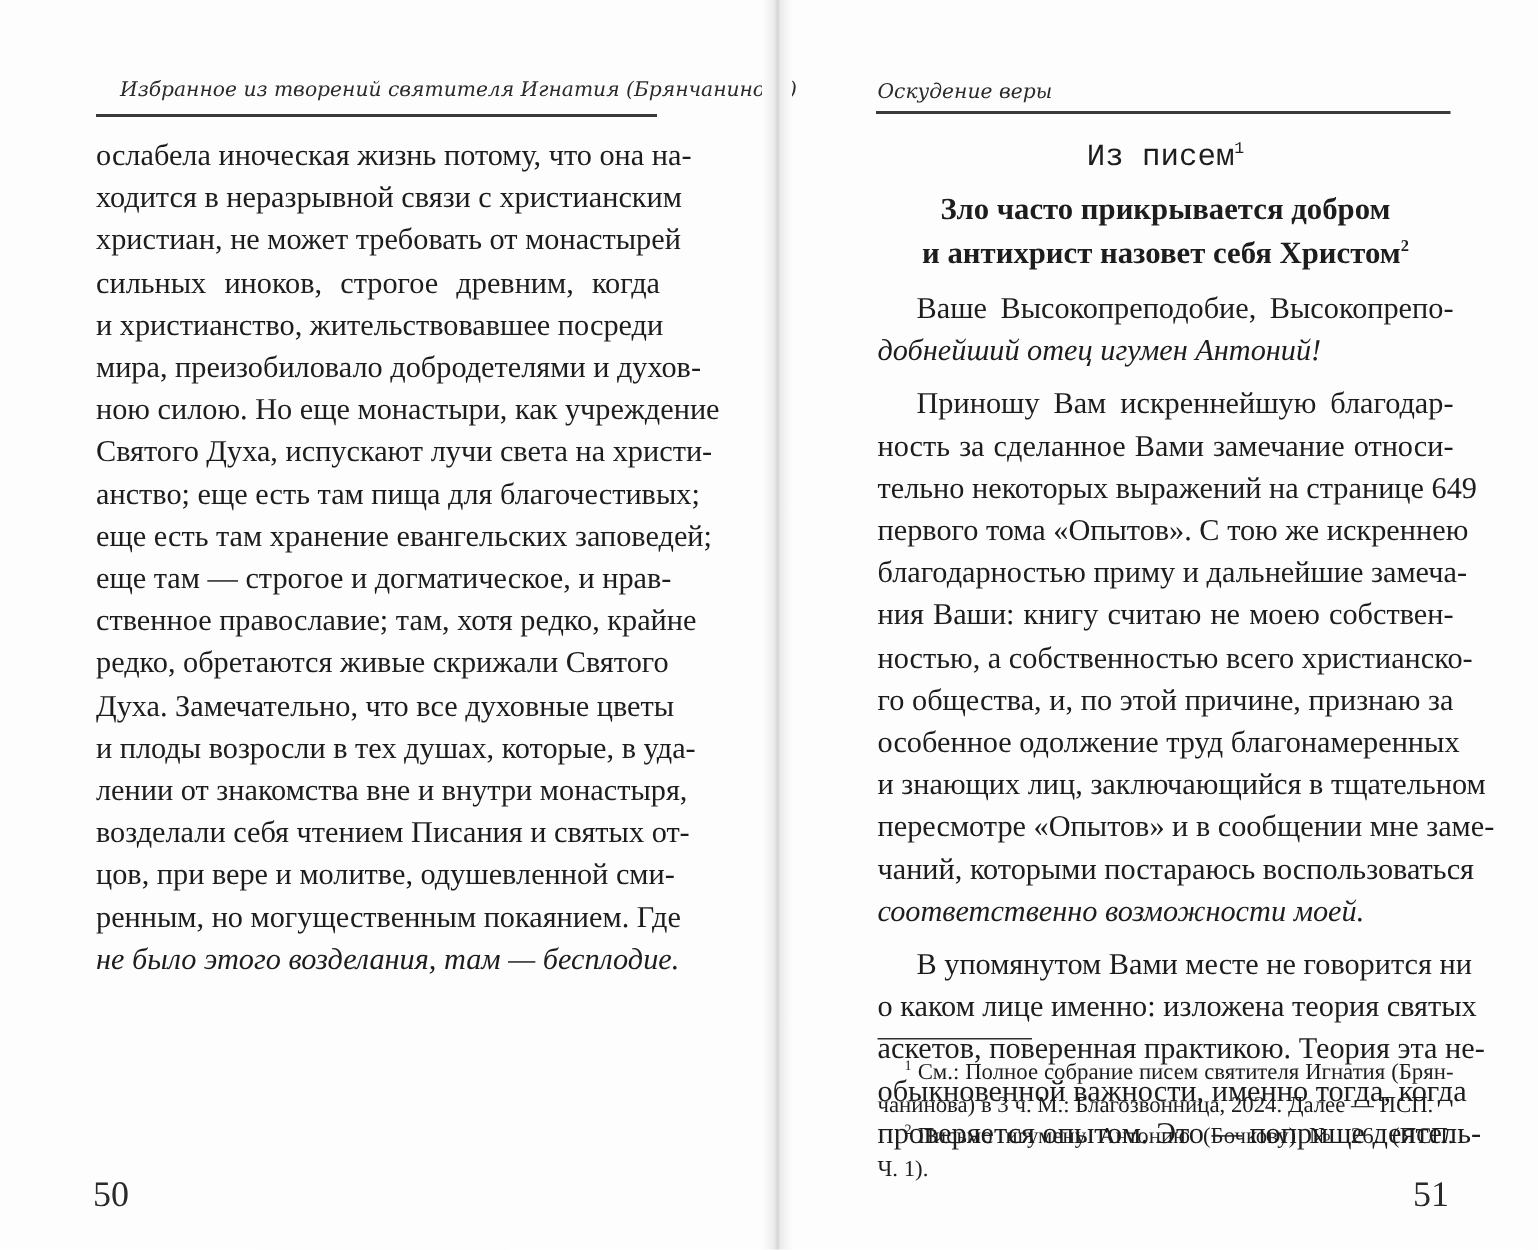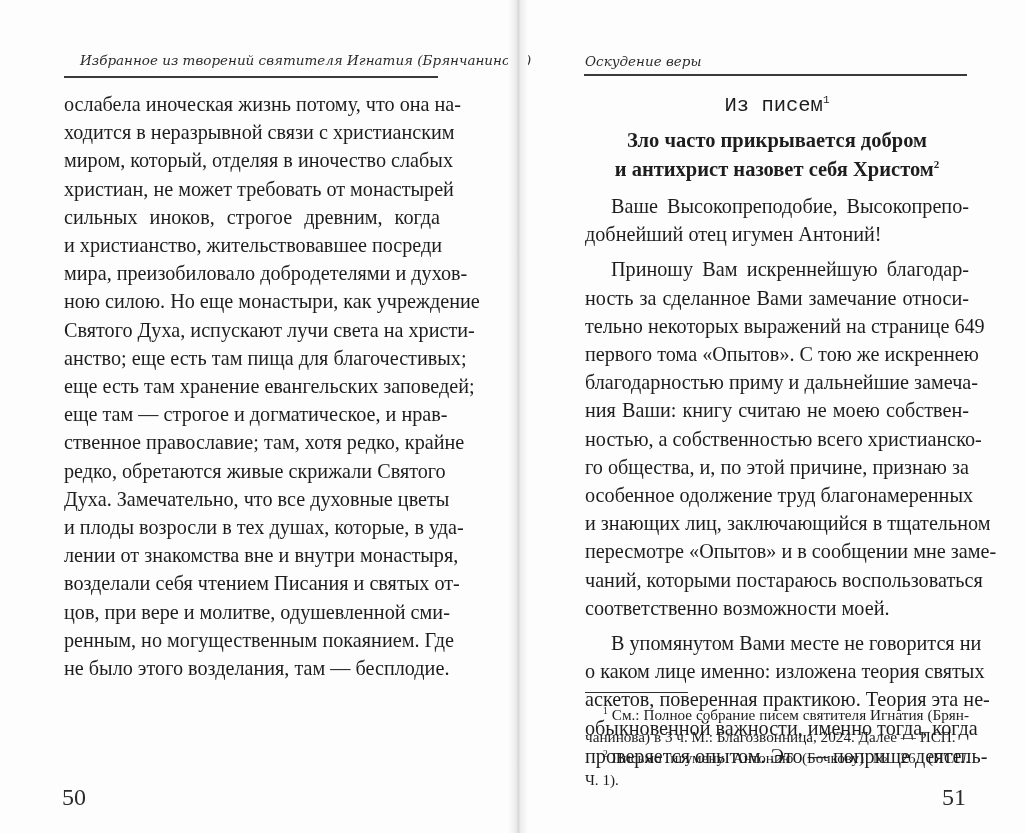--- a/index.html
+++ b/index.html
@@ -62,20 +62,21 @@
     .page-right .body-text { left: 57px; top: 92px; width: 384px; }
 
     .line {
       display: block;
       white-space: nowrap;
       text-align: justify;
       text-align-last: justify;
     }
     .line.last {
       text-align-last: left;
+      font-style: italic;
     }
     .line.indent { padding-left: 26px; }
 
     .section-title {
       display: block;
       text-align: center;
       font-size: 20.5px;
       line-height: 28px;
       margin-bottom: 2px;
       font-family: Liberation Mono, monospace;
@@ -138,21 +139,20 @@
 
 <div class="spread">
 
   <div class="page page-left">
     <div class="running-head">Избранное из творений святителя Игнатия (Брянчанинова)</div>
     <div class="head-rule"></div>
 
     <div class="body-text">
       <span class="line">ослабела иноческая жизнь потому, что она на-</span>
       <span class="line">ходится в неразрывной связи с христианским</span>
-      <span class="line">миром, который, отделяя в иночество слабых</span>
       <span class="line">христиан, не может требовать от монастырей</span>
       <span class="line">сильных иноков, строгое древним, когда</span>
       <span class="line">и христианство, жительствовавшее посреди</span>
       <span class="line">мира, преизобиловало добродетелями и духов-</span>
       <span class="line">ною силою. Но еще монастыри, как учреждение</span>
       <span class="line">Святого Духа, испускают лучи света на христи-</span>
       <span class="line">анство; еще есть там пища для благочестивых;</span>
       <span class="line">еще есть там хранение евангельских заповедей;</span>
       <span class="line">еще там — строгое и догматическое, и нрав-</span>
       <span class="line">ственное православие; там, хотя редко, крайне</span>

